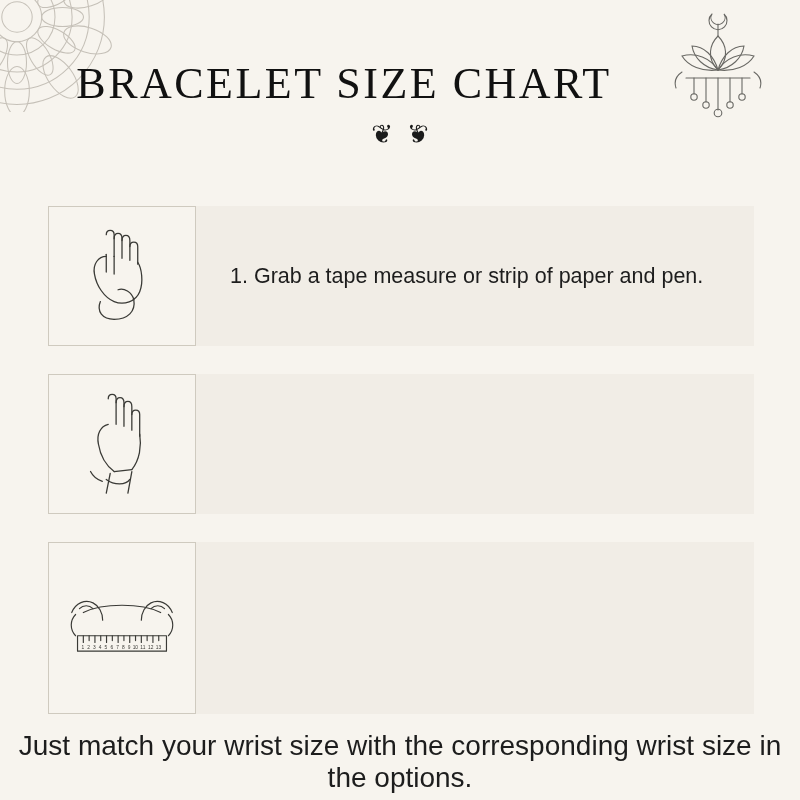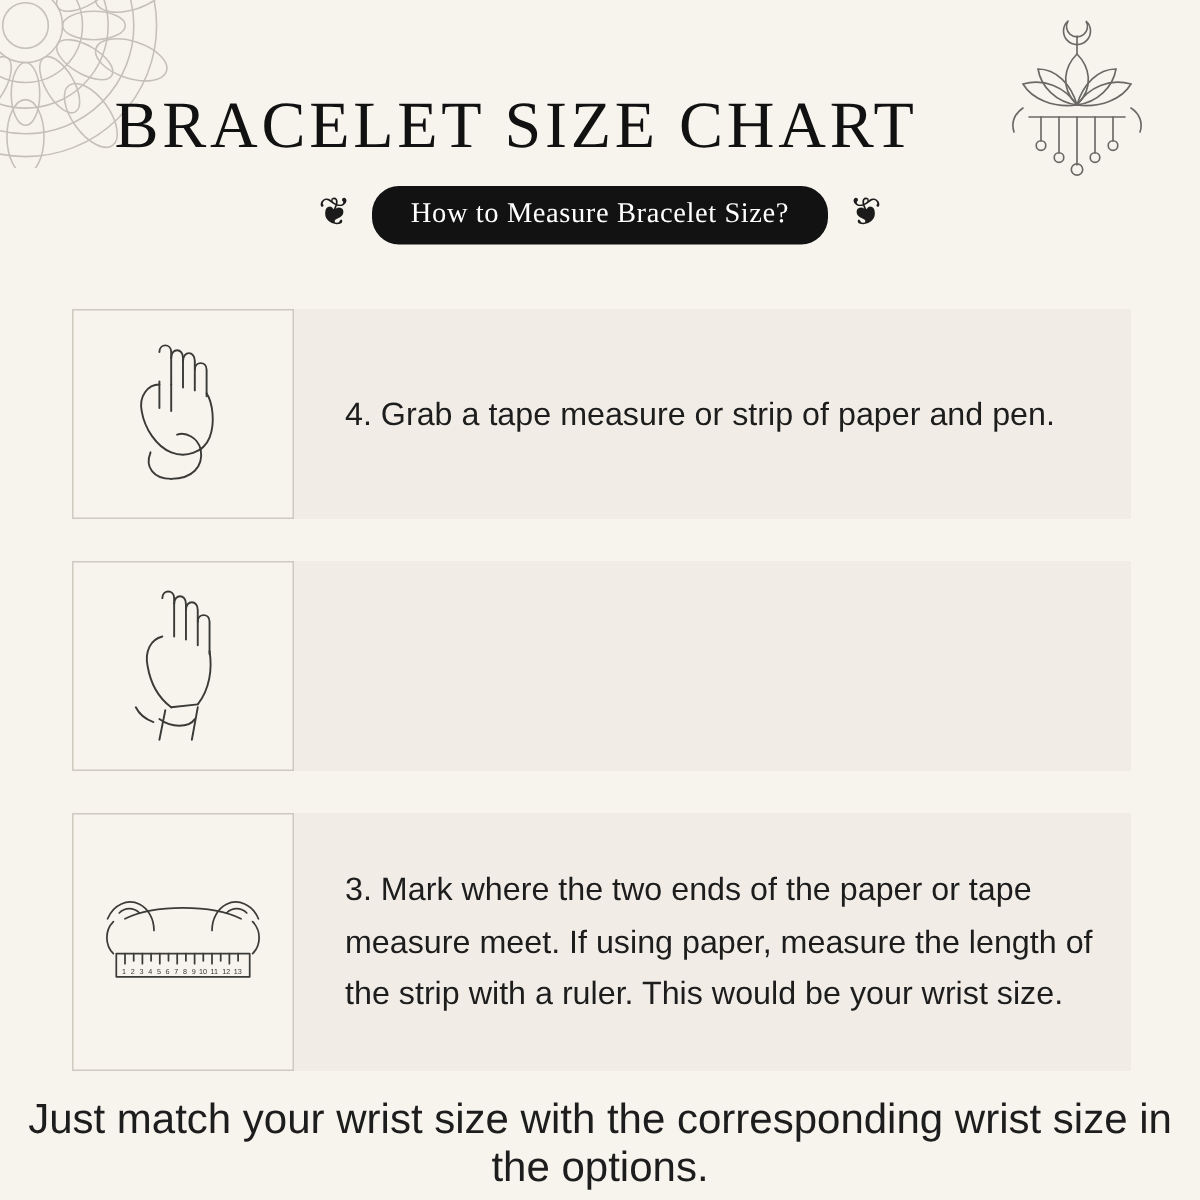--- a/index.html
+++ b/index.html
@@ -203,21 +203,20 @@
       <path d="M24 70 C18 74 16 80 18 86"></path>
       <path d="M96 70 C102 74 104 80 102 86"></path>
     </g>
   </svg>
 </div>
 
 <div class="title">BRACELET SIZE CHART</div>
 
 <div class="subtitle-row">
   <span class="swirl left">❦</span>
-  <span class="pill">How to Measure Bracelet Size?</span>
   <span class="swirl right">❦</span>
 </div>
 
 <div class="steps">
 
   <div class="step step1">
     <div class="step-figure">
       <span>
         <svg viewBox="0 0 120 120" width="118" height="118">
           <g fill="none" stroke="#3a3a36" stroke-width="1.3" stroke-linecap="round" stroke-linejoin="round">
@@ -228,21 +227,21 @@
             <path d="M44 40 C36 40 30 48 32 58 C34 70 42 82 52 86 C62 90 74 86 78 76 C82 66 80 52 76 46"></path>
             <path d="M44 38 L44 56"></path>
             <path d="M52 40 L52 58"></path>
             <path d="M38 86 C34 96 40 104 52 104"></path>
             <path d="M52 104 C66 104 74 96 72 84"></path>
             <path d="M72 84 C70 76 62 72 56 74"></path>
           </g>
         </svg>
       </span>
     </div>
-    <div class="step-text">4. Grab a tape measure or strip of paper and pen.</div>
+    <div class="step-text">1. Grab a tape measure or strip of paper and pen.</div>
   </div>
 
   <div class="step step2">
     <div class="step-figure">
       <span>
         <svg viewBox="0 0 120 120" width="118" height="118">
           <g fill="none" stroke="#3a3a36" stroke-width="1.3" stroke-linecap="round" stroke-linejoin="round">
             <path d="M46 14 C46 8 54 8 54 14 L54 40"></path>
             <path d="M54 18 C54 11 62 11 62 18 L62 42"></path>
             <path d="M62 22 C62 15 70 15 70 22 L70 46"></path>
@@ -303,18 +302,17 @@
               <text x="70" y="82">8</text>
               <text x="76" y="82">9</text>
             <text x="81" y="82">10</text>
               <text x="89" y="82">11</text>
               <text x="97" y="82">12</text>
             <text x="105" y="82">13</text>
           </g>
         </svg>
       </span>
     </div>
-    <div class="step-text">3. Mark where the two ends of the paper or tape measure meet. If using paper, measure the length of the strip with a ruler. This would be your wrist size.</div>
   </div>
 
 </div>
 
 <div class="footer">Just match your wrist size with the corresponding wrist size in the options.</div>
 
 </body></html>

